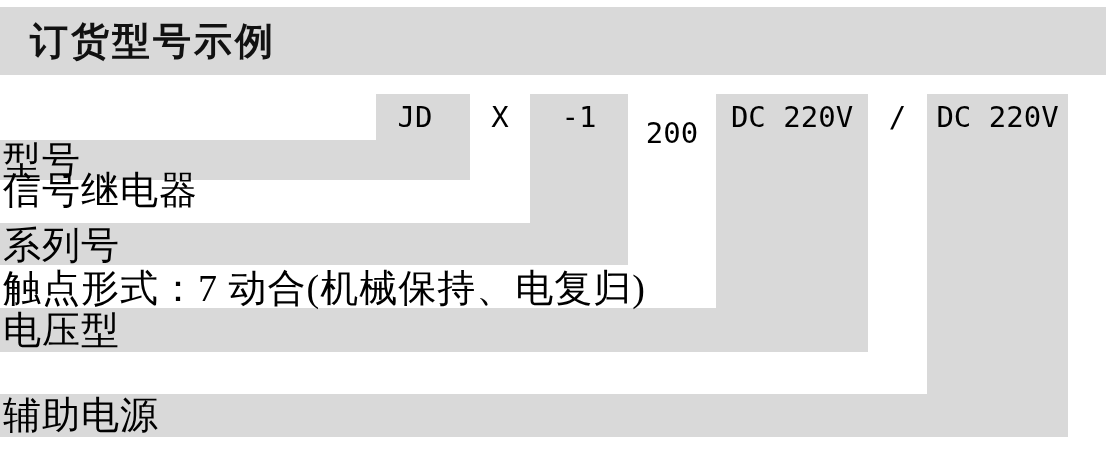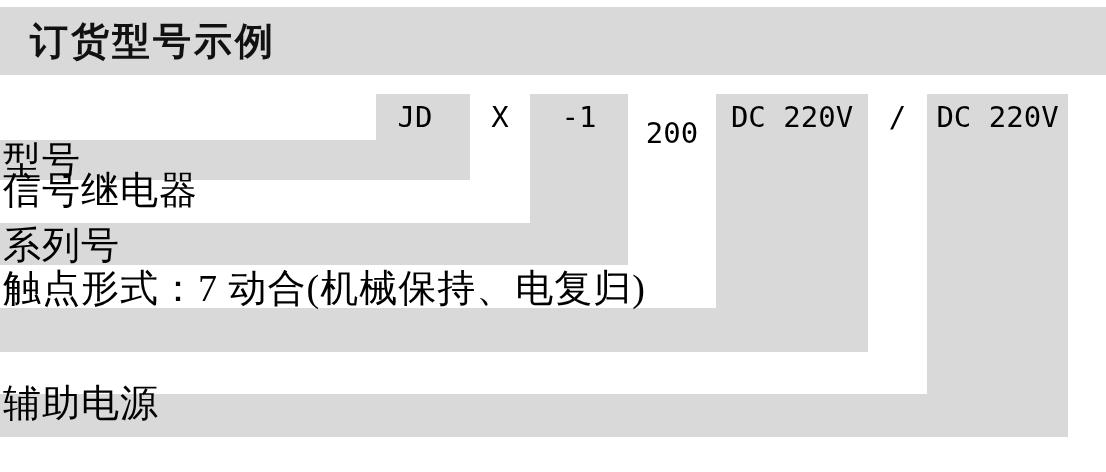--- a/index.html
+++ b/index.html
@@ -58,16 +58,17 @@
   <div class="code-label" style="left:530px; width:98px;">-1</div>
   <div class="code-label" style="left:628px; width:88px;margin-top:16px;">200</div>
   <div class="code-label" style="left:716px; width:152px;">DC 220V</div>
   <div class="code-label" style="left:868px; width:59px;">/</div>
   <div class="code-label" style="left:927px; width:141px;">DC 220V</div>
 
   <div class="row-label" style="top:141px;">型号</div>
   <div class="row-label" style="top:171px;">信号继电器</div>
   <div class="row-label" style="top:226px;text-align:right;">系列号</div>
   <div class="row-label" style="top:269px;">触点形式：7 动合(机械保持、电复归)</div>
-  <div class="row-label" style="top:384px;">辅助电源</div>
+  <div class="row-label" style="top:311px;">电压型</div>
+  <div class="row-label" style="top:396px;">辅助电源</div>
 
 
 </div>
 
 </body></html>

